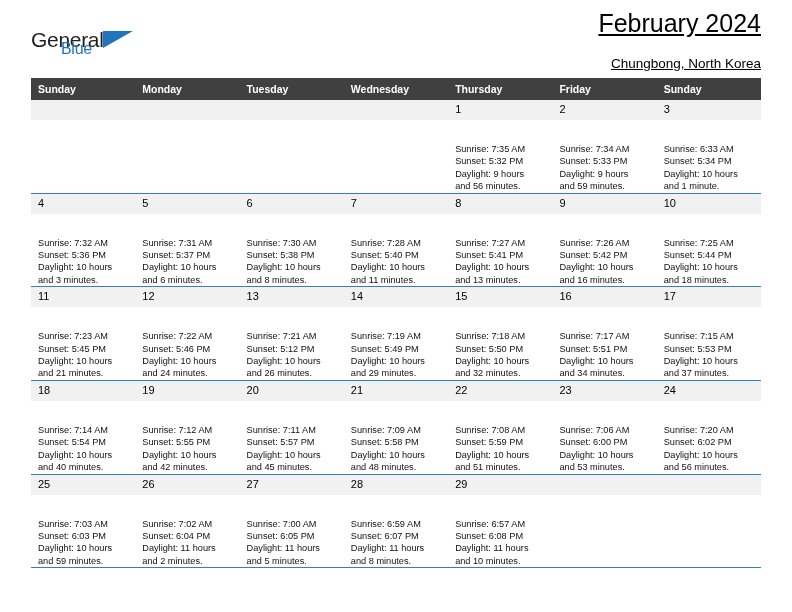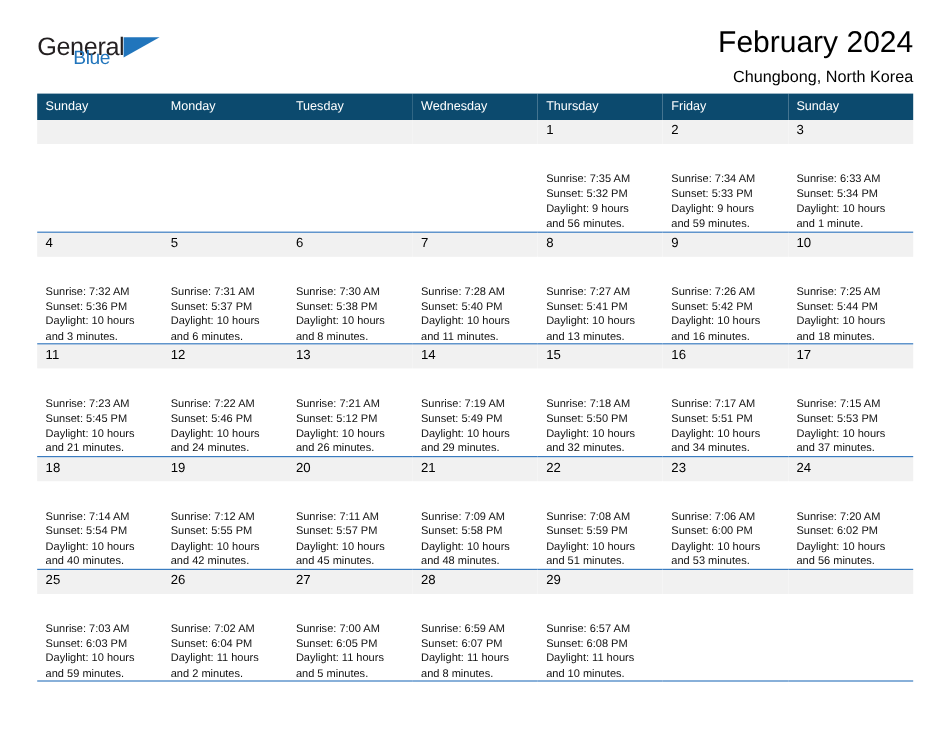--- a/index.html
+++ b/index.html
@@ -61,47 +61,48 @@
     top: 3px;
     width: 0;
     height: 0;
     border-left: 30px solid #2175bc;
     border-bottom: 17px solid transparent;
   }
   .title-block {
     text-align: right;
     flex: 0 0 auto;
     padding-top: 0px;
+    text-decoration: underline;
   }
   .cal-title {
     font-size: 25px;
     line-height: 30px;
     color: #000000;
     font-weight: normal;
     margin: 0;
   }
   .cal-subtitle {
     font-size: 13.5px;
     line-height: 20px;
     color: #000000;
-    margin: 4px 0 0 0;
+    margin: 16px 0 0 0;
   }
 
   
   .calendar {
     width: 730px;
     border-collapse: collapse;
     table-layout: fixed;
     margin-top: 4px;
   }
   .calendar th {
-    background: #0c4a6e;
+    background: #404040;
     color: #ffffff;
     font-size: 10.5px;
-    font-weight: normal;
+    font-weight: bold;
     text-align: left;
     padding: 5px 0 5px 7px;
     height: 11px;
     border: none;
   }
   .calendar td {
     vertical-align: top;
     padding: 0;
     height: 90px;
     border-bottom: 1px solid #3a7cc0;

